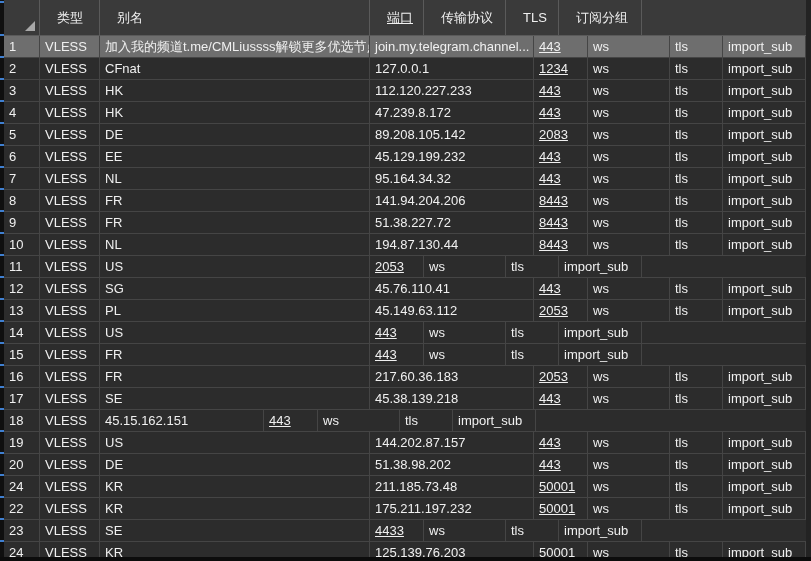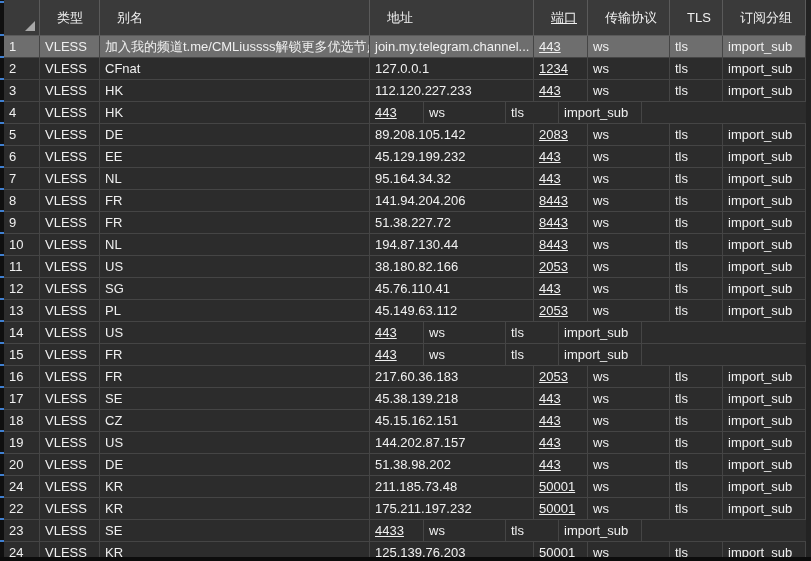--- a/index.html
+++ b/index.html
@@ -67,21 +67,20 @@
 
 <div class="app">
   <div class="grid">
 
     <div class="header-row">
       <div class="cell c-rownum corner">
         <span class="tri"></span>
       </div>
       <div class="cell c-type">类型</div>
       <div class="cell c-alias">别名</div>
-      <div class="cell c-address">地址</div>
       <div class="cell c-port">端口</div>
       <div class="cell c-network">传输协议</div>
       <div class="cell c-tls">TLS</div>
       <div class="cell c-group">订阅分组</div>
     </div>
 
     <div id="rows">
         <div class="row selected">
     <div class="cell c-rownum">1</div>
     <div class="cell c-type">VLESS</div>
@@ -109,20 +108,21 @@
     <div class="cell c-address">112.120.227.233</div>
     <div class="cell c-port">443</div>
     <div class="cell c-network">ws</div>
     <div class="cell c-tls">tls</div>
     <div class="cell c-group">import_sub</div>
   </div>
         <div class="row">
     <div class="cell c-rownum">4</div>
     <div class="cell c-type">VLESS</div>
     <div class="cell c-alias">HK</div>
+    <div class="cell c-address">47.239.8.172</div>
     <div class="cell c-port">443</div>
     <div class="cell c-network">ws</div>
     <div class="cell c-tls">tls</div>
     <div class="cell c-group">import_sub</div>
   </div>
         <div class="row">
     <div class="cell c-rownum">5</div>
     <div class="cell c-type">VLESS</div>
     <div class="cell c-alias">DE</div>
     <div class="cell c-address">89.208.105.142</div>
@@ -178,21 +178,20 @@
     <div class="cell c-address">194.87.130.44</div>
     <div class="cell c-port">8443</div>
     <div class="cell c-network">ws</div>
     <div class="cell c-tls">tls</div>
     <div class="cell c-group">import_sub</div>
   </div>
         <div class="row">
     <div class="cell c-rownum">11</div>
     <div class="cell c-type">VLESS</div>
     <div class="cell c-alias">US</div>
-    <div class="cell c-address">38.180.82.166</div>
     <div class="cell c-port">2053</div>
     <div class="cell c-network">ws</div>
     <div class="cell c-tls">tls</div>
     <div class="cell c-group">import_sub</div>
   </div>
         <div class="row">
     <div class="cell c-rownum">12</div>
     <div class="cell c-type">VLESS</div>
     <div class="cell c-alias">SG</div>
     <div class="cell c-address">45.76.110.41</div>
@@ -245,21 +244,20 @@
     <div class="cell c-alias">SE</div>
     <div class="cell c-address">45.38.139.218</div>
     <div class="cell c-port">443</div>
     <div class="cell c-network">ws</div>
     <div class="cell c-tls">tls</div>
     <div class="cell c-group">import_sub</div>
   </div>
         <div class="row">
     <div class="cell c-rownum">18</div>
     <div class="cell c-type">VLESS</div>
-    <div class="cell c-alias">CZ</div>
     <div class="cell c-address">45.15.162.151</div>
     <div class="cell c-port">443</div>
     <div class="cell c-network">ws</div>
     <div class="cell c-tls">tls</div>
     <div class="cell c-group">import_sub</div>
   </div>
         <div class="row">
     <div class="cell c-rownum">19</div>
     <div class="cell c-type">VLESS</div>
     <div class="cell c-alias">US</div>

